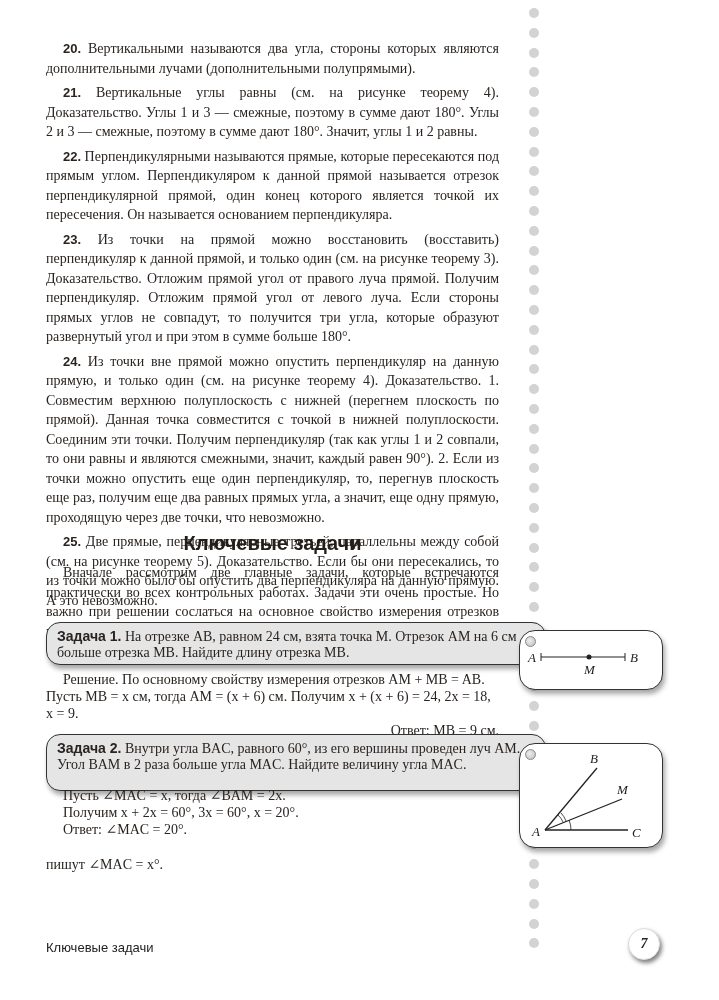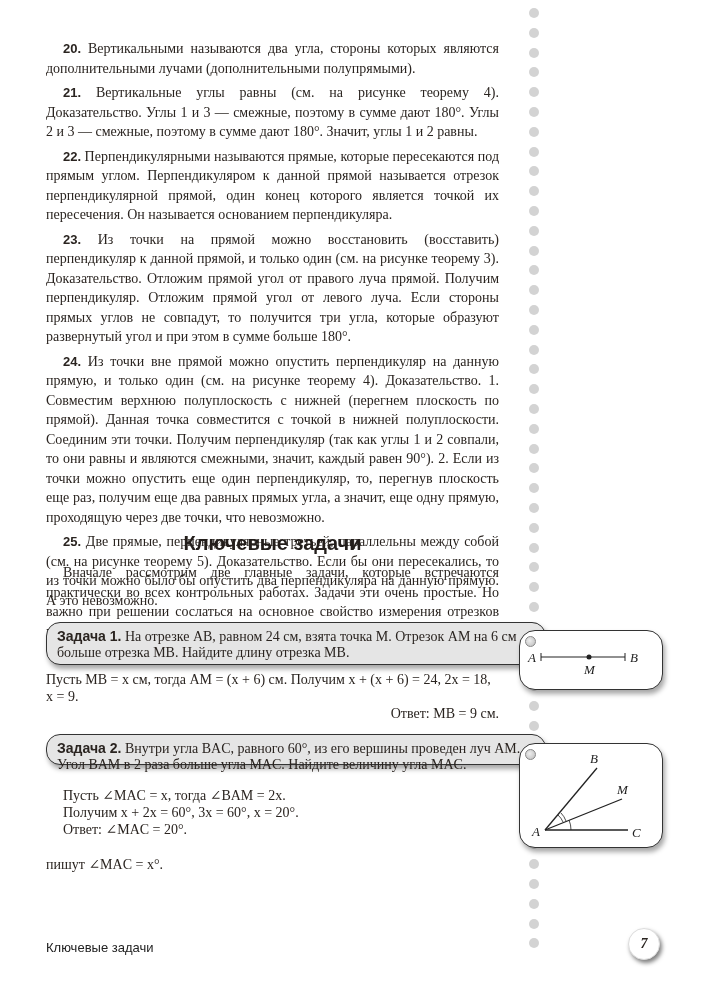--- a/index.html
+++ b/index.html
@@ -110,25 +110,26 @@
     <line x1="21" y1="26" x2="105" y2="26" stroke="#222" stroke-width="1.2"></line>
     <line x1="21" y1="22" x2="21" y2="30" stroke="#222" stroke-width="1"></line>
     <line x1="105" y1="22" x2="105" y2="30" stroke="#222" stroke-width="1"></line>
     <circle cx="69" cy="26" r="2.5" fill="#222"></circle>
     <text x="8" y="31">A</text>
     <text x="110" y="31">B</text>
     <text x="64" y="43">M</text>
   </svg>
 </div>
 <div class="sol" style="top:671px;">
+  <div style="text-indent:17px;"><span class="it">Решение.</span><span> По основному свойству измерения отрезков AM + MB = AB.</span></div>
   <div>Пусть MB = x см, тогда AM = (x + 6) см. Получим x + (x + 6) = 24, 2x = 18, x = 9.</div>
   <div style="text-indent:17px;text-align:right;"><span class="it">Ответ</span><span>: MB = 9 см.</span></div>
 </div>
 
-<div class="task-box" style="top:734px; height:31px;">
+<div class="task-box" style="top:734px; height:57px;">
   <span class="task-label">Задача 2.</span>
   <span>Внутри угла BAC, равного 60°, из его вершины проведен луч AM. Угол BAM в 2 раза больше угла MAC. Найдите величину угла MAC.</span>
 </div>
 <div class="fig-box" style="left:519px; top:743px; width:142px; height:103px;">
   <div class="hole"></div>
   <svg width="142" height="103">
     <line x1="25" y1="86" x2="77" y2="24" stroke="#222" stroke-width="1.3"></line>
     <line x1="25" y1="86" x2="102" y2="55" stroke="#222" stroke-width="1.3"></line>
     <line x1="25" y1="86" x2="108" y2="86" stroke="#222" stroke-width="1.3"></line>
     <path d="M 38 71 A 19 19 0 0 1 43 78" fill="none" stroke="#222" stroke-width="0.8"></path>

